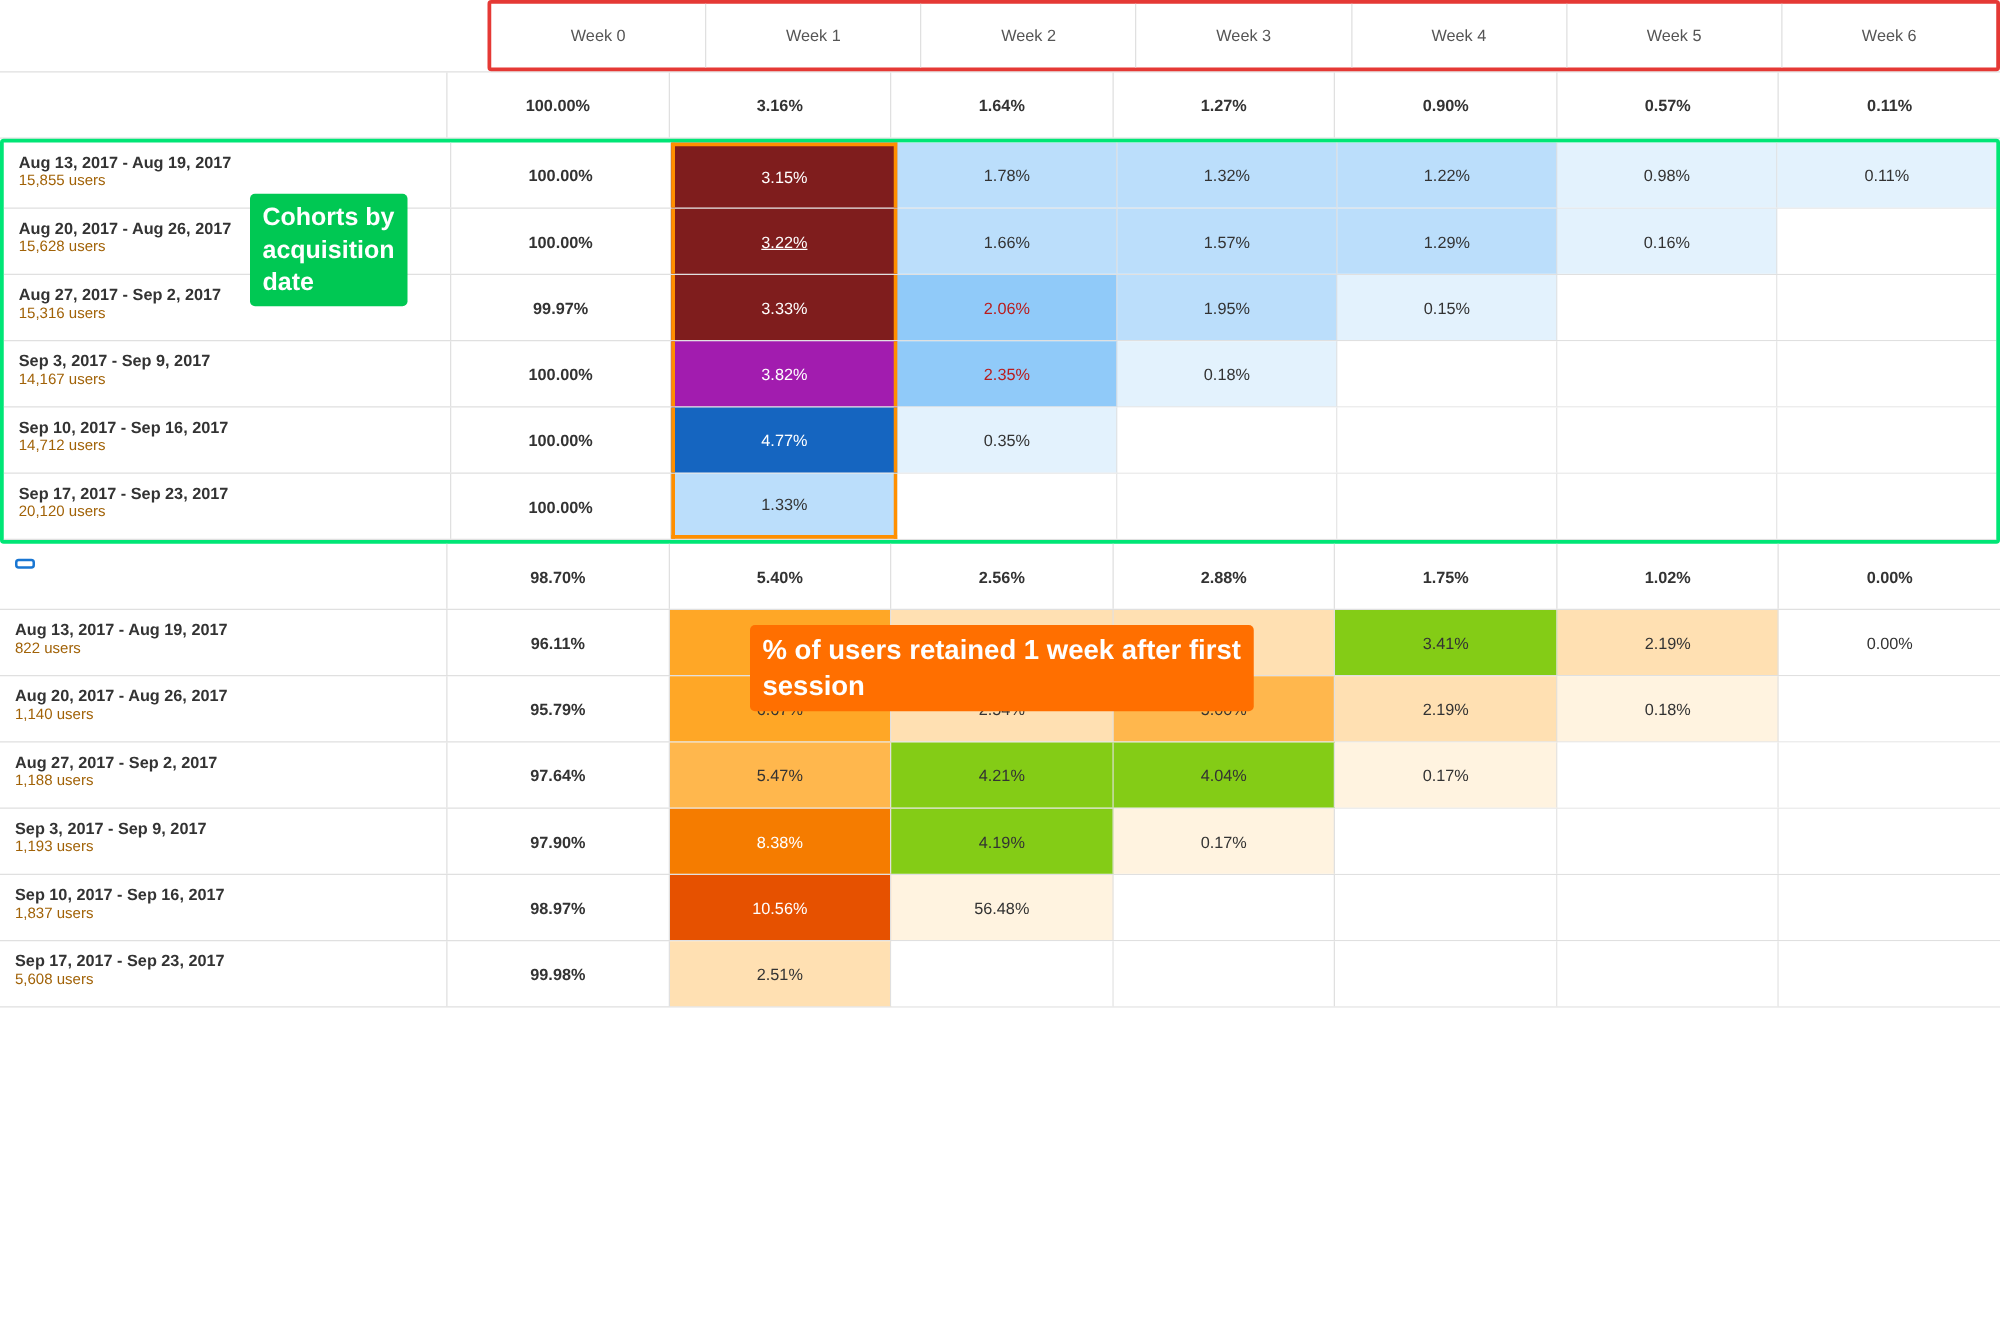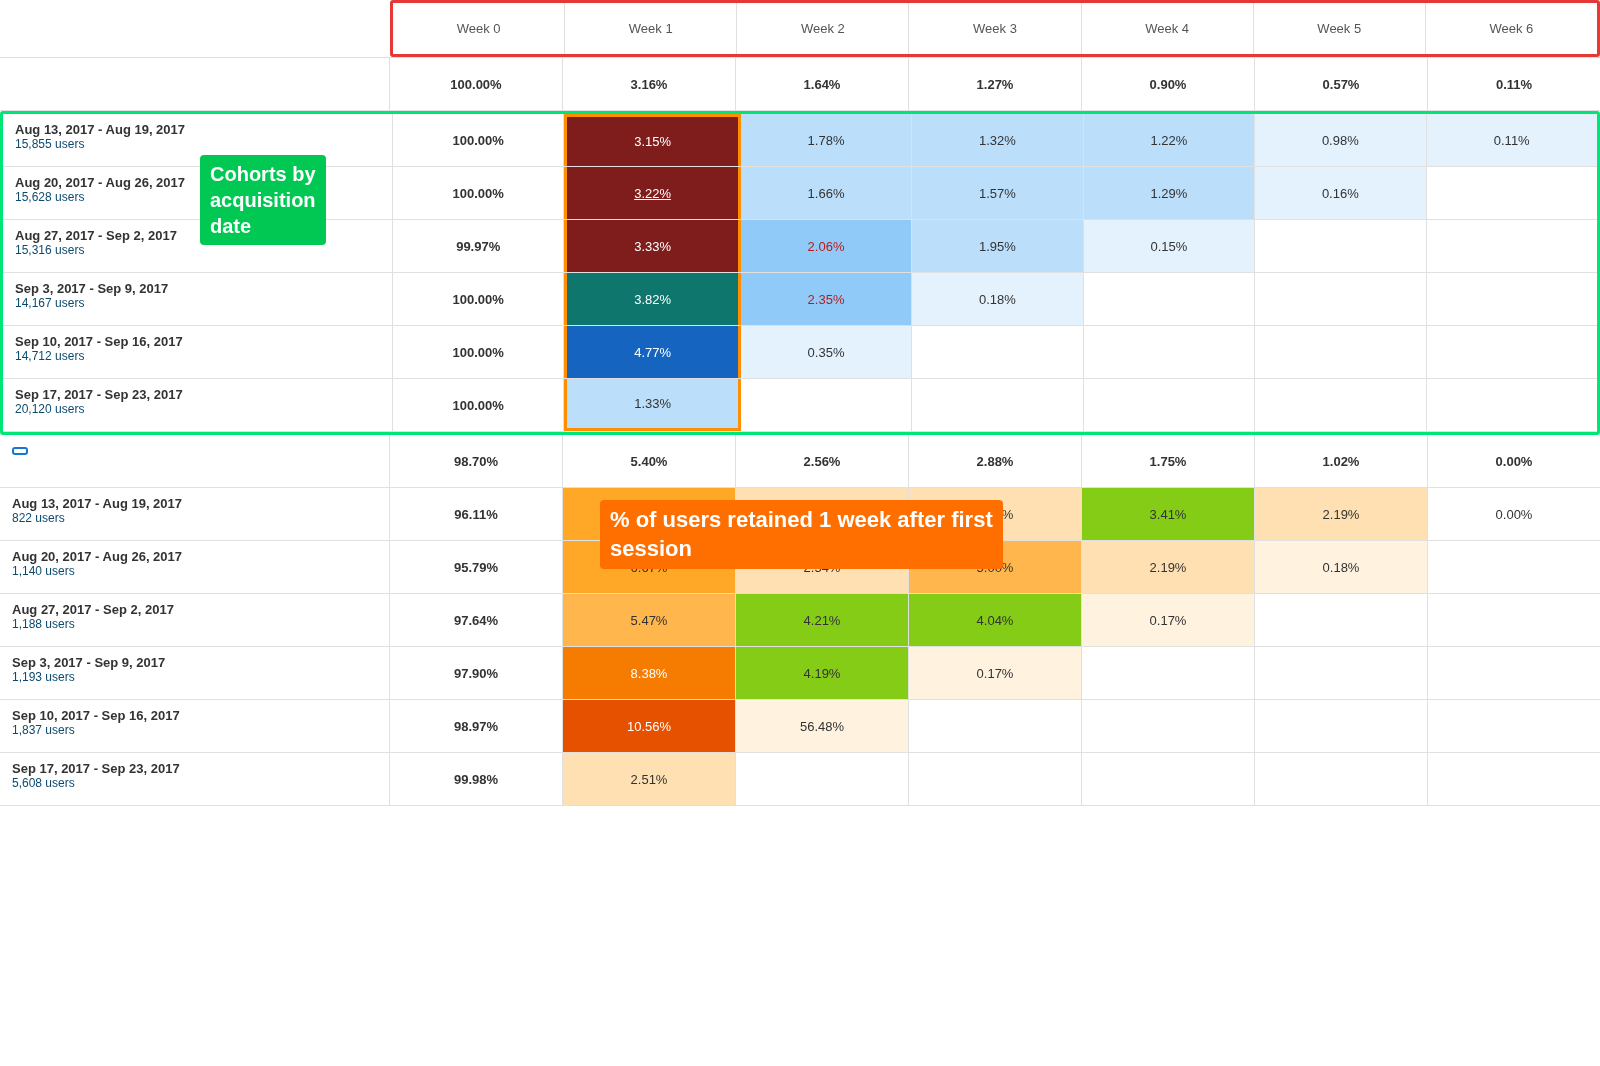--- a/index.html
+++ b/index.html
@@ -44,35 +44,35 @@
     .week-header-cell:last-child { border-right: none; }
 
     .data-row {
       display: flex;
       align-items: stretch;
       border-bottom: 1px solid #e0e0e0;
       min-height: 52px;
     }
 
     .row-label {
-      width: 390px;
+      width: 358px;
       flex-shrink: 0;
       padding: 8px 12px;
       border-right: 1px solid #e0e0e0;
     }
 
     .row-label .cohort-name {
       font-weight: bold;
       font-size: 13px;
       color: #333;
     }
 
     .row-label .cohort-users {
       font-size: 12px;
-      color: #0c4a6e;
+      color: #a16207;
     }
 
     .row-cells {
       display: flex;
       flex: 1;
     }
 
     .cell {
       flex: 1;
       display: flex;
@@ -84,21 +84,21 @@
       border-right: 1px solid #e0e0e0;
       padding: 4px;
       min-height: 52px;
     }
     .cell:last-child { border-right: none; }
 
     .cell.empty { background: #fff; }
 
     
     .blue-dark { background: #1565C0; color: #fff; }
-    .blue-med-dark { background: #0f766e; color: #fff; }
+    .blue-med-dark { background: #a21caf; color: #fff; }
     .blue-med { background: #7f1d1d; color: #fff; }
     .blue-light { background: #90CAF9; color: #b91c1c; }
     .blue-lighter { background: #BBDEFB; color: #333; }
     .blue-lightest { background: #E3F2FD; color: #333; }
 
     
     .orange-dark { background: #E65100; color: #fff; }
     .orange-med-dark { background: #F57C00; color: #fff; }
     .orange-med { background: #FFA726; color: #333; }
     .orange-light { background: #FFB74D; color: #333; }

